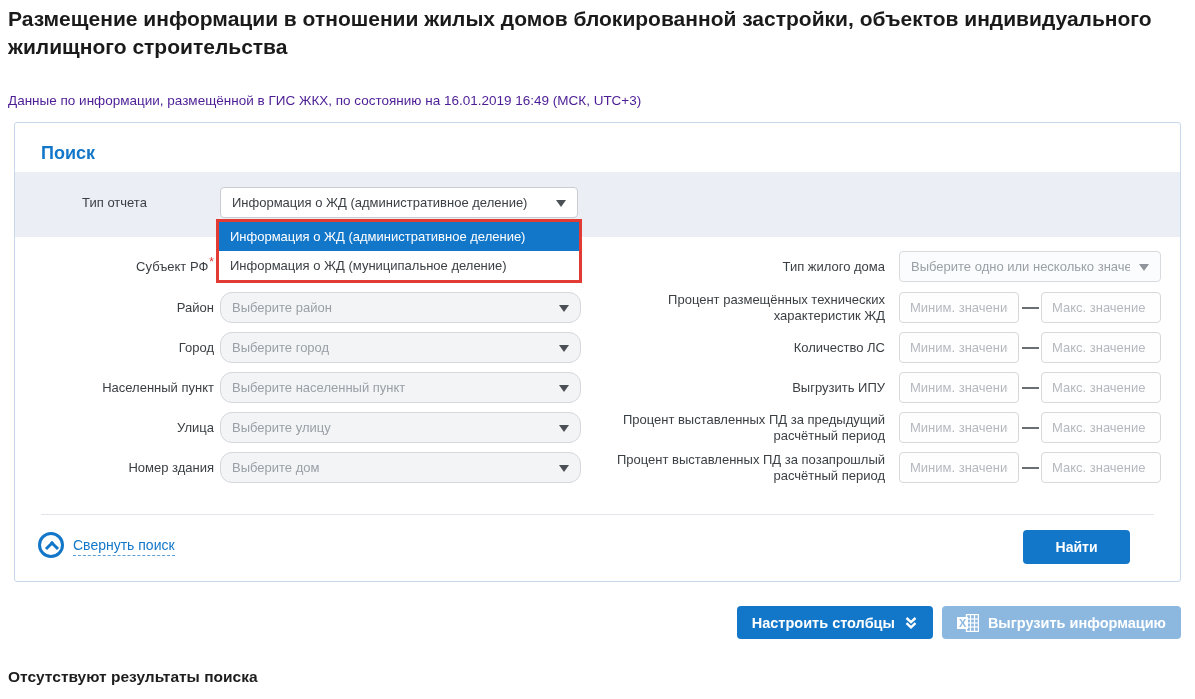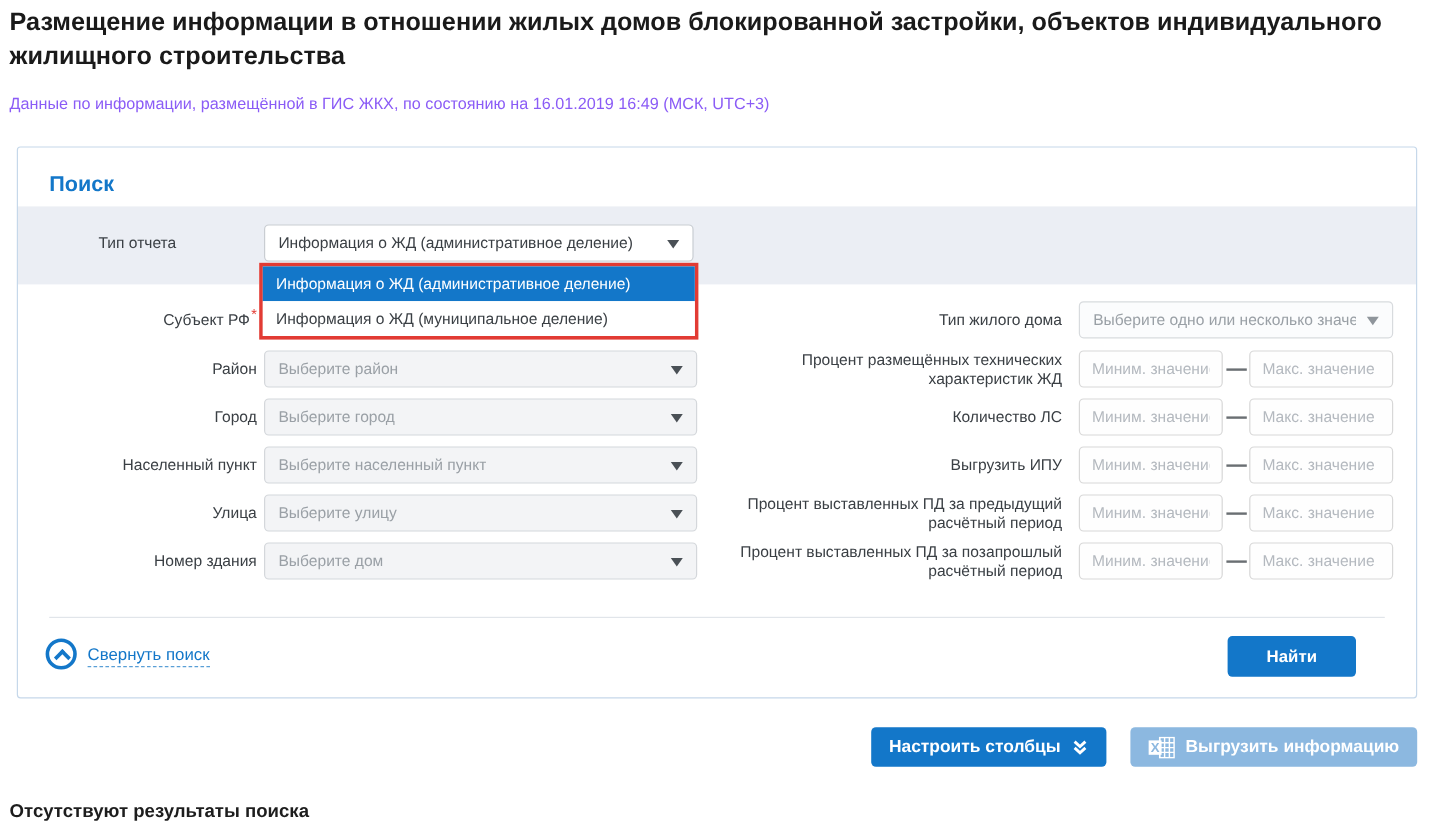--- a/index.html
+++ b/index.html
@@ -6,21 +6,21 @@
   body{
     width:1195px;height:699px;position:relative;background:#ffffff;
     font-family:"Liberation Sans","DejaVu Sans",sans-serif;overflow:hidden;
   }
   
   .page-title{
     position:absolute;left:8px;top:5px;width:1180px;
     font-size:21px;font-weight:bold;color:#1a1a1a;line-height:28px;
   }
   .page-subtitle{
-    position:absolute;left:8px;top:79px;font-size:13.5px;color:#8b5cf6;
+    position:absolute;left:8px;top:93px;font-size:13.5px;color:#4c1d95;
   }
   
   .panel{
     position:absolute;left:14px;top:122px;width:1167px;height:460px;
     background:#fff;border:1px solid #c6d8ea;border-radius:3px;box-sizing:border-box;
   }
   .panel-title{
     position:absolute;left:26px;top:20px;font-size:18px;color:#1377c9;font-weight:bold;
   }
   .band{
@@ -33,21 +33,21 @@
   .r-lbl{
     left:598px;width:272px;height:31px;text-align:right;line-height:16px;
     display:flex;align-items:center;justify-content:flex-end;
   }
   .req{color:#e23b34;font-size:12px;vertical-align:super;line-height:0;margin-left:1px;}
   .sel{
     position:absolute;height:31px;box-sizing:border-box;border:1px solid #d4d7db;
     border-radius:4px;background:#f3f4f6;font-size:13px;color:#9aa0a6;
     display:flex;align-items:center;padding:0 30px 0 11px;cursor:pointer;
   }
-  .l-sel{left:205px;width:361px;}
+  .l-sel{left:205px;width:361px;border-radius:12px;}
   .r-sel{left:884px;width:262px;background:#fbfcfd;border-color:#d8dbde;}
   .report-lbl{top:64px;text-align:center;}
   .report-sel{top:64px;left:205px;width:358px;background:#ffffff;color:#3a3f44;border-color:#c9cdd2;}
   .ph,.val{white-space:nowrap;overflow:hidden;}
   .arrow{
     position:absolute;right:11px;top:12px;width:0;height:0;
     border-left:5.5px solid transparent;border-right:5.5px solid transparent;
     border-top:7px solid #4a5056;
   }
   .arrow.gray{border-top-color:#8f959b;}
@@ -89,21 +89,21 @@
   }
   .find-btn{
     position:absolute;left:1008px;top:407px;width:107px;height:34px;
     background:#1377c9;color:#fff;border:none;border-radius:4px;
     font-size:14px;font-weight:bold;cursor:pointer;
     font-family:"Liberation Sans","DejaVu Sans",sans-serif;
   }
   
   .actions-row{
     position:absolute;left:14px;top:606px;width:1167px;
-    display:flex;justify-content:flex-end;gap:20px;
+    display:flex;justify-content:flex-end;gap:9px;
   }
   .btn{
     height:33px;border:none;border-radius:4px;color:#fff;
     font-size:14.5px;font-weight:bold;display:flex;align-items:center;gap:9px;
     padding:0 15px;cursor:pointer;
     font-family:"Liberation Sans","DejaVu Sans",sans-serif;
   }
   .btn-primary{background:#1377c9;}
   .btn-light{background:#8cb8e0;}
   .no-results{

